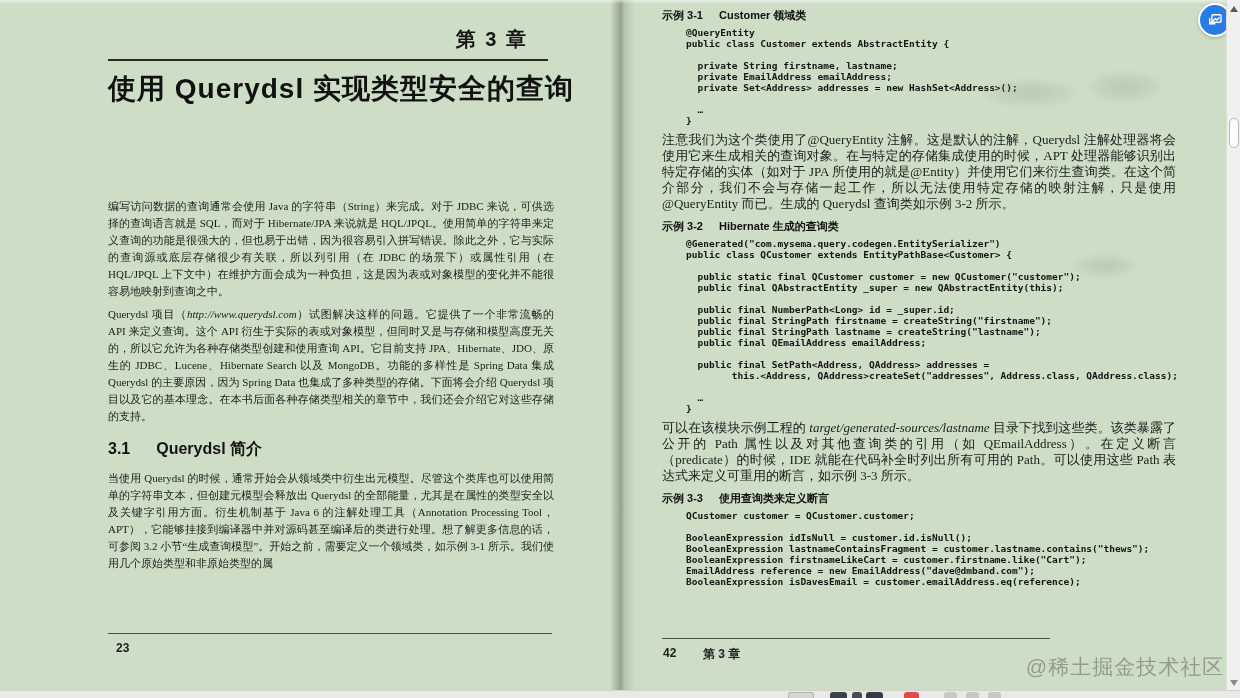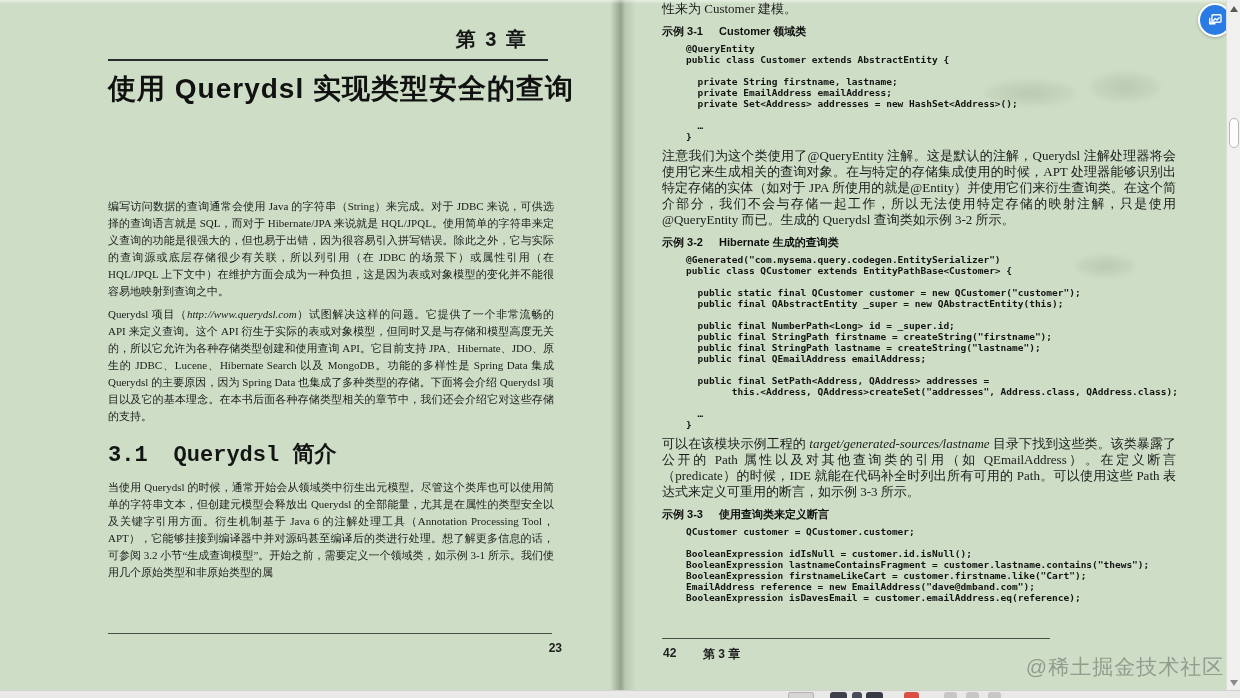--- a/index.html
+++ b/index.html
@@ -41,32 +41,32 @@
   .chapter-title {
     position:absolute; top:70px; left:108px; width:446px;
     font-family:"Liberation Sans","DejaVu Sans",sans-serif;
     font-size:28px; font-weight:bold; color:#111; letter-spacing:1px; white-space:nowrap;
   }
   #left-body { position:absolute; top:198px; left:108px; width:446px; color:#1b1b1b; }
   #left-body p { font-size:11px; line-height:17px; text-align:justify; }
   #left-body p + p { margin-top:6px; }
   .section-heading {
     margin-top:14px; margin-bottom:10px;
-    font-family:Liberation Mono, monospace;
-    font-size:22px; font-weight:600; color:#141414;
+    font-family:Liberation Sans, sans-serif;
+    font-size:16px; font-weight:600; color:#141414;
   }
   .section-heading .sec-no { margin-right:26px; }
 
   .footer-rule { position:absolute; height:1px; background:#4a4f48; }
   #left-footer-rule { top:633px; left:108px; width:444px; }
   .page-number {
     position:absolute; font-family:"Liberation Sans","DejaVu Sans",sans-serif;
     font-size:12px; font-weight:bold; color:#202020;
   }
-  #left-page-number { top:641px; left:124px; width:438px; text-align:right; }
+  #left-page-number { top:641px; left:116px; width:438px; text-align:left; }
 
   
   #right-body { position:absolute; top:1px; left:42px; width:514px; color:#1b1b1b; }
   #right-body .para { font-size:13px; line-height:16px; text-align:justify; }
   .example-heading {
     margin-top:7px; margin-bottom:4px;
     font-family:"Liberation Sans","DejaVu Sans",sans-serif;
     font-size:11px; font-weight:bold; color:#101010;
   }
   .example-heading .ex-label { margin-right:16px; }
@@ -146,21 +146,20 @@
       </div>
       <p>当使用 Querydsl 的时候，通常开始会从领域类中衍生出元模型。尽管这个类库也可以使用简单的字符串文本，但创建元模型会释放出 Querydsl 的全部能量，尤其是在属性的类型安全以及关键字引用方面。衍生机制基于 Java 6 的注解处理工具（Annotation Processing Tool，APT），它能够挂接到编译器中并对源码甚至编译后的类进行处理。想了解更多信息的话，可参阅 3.2 小节“生成查询模型”。开始之前，需要定义一个领域类，如示例 3-1 所示。我们使用几个原始类型和非原始类型的属</p>
     </div>
 
     <div class="footer-rule" id="left-footer-rule"></div>
     <div class="page-number" id="left-page-number">23</div>
   </div>
 
   <div class="page" id="right-page">
     <div id="right-body">
-      <p class="para">性来为 Customer 建模。</p>
 
       <div class="example-heading">
         <span class="ex-label">示例 3-1</span><span>Customer 领域类</span>
       </div>
       <div class="code-block"><div class="code-line">@QueryEntity</div><div class="code-line">public class Customer extends AbstractEntity {</div><div class="code-line">&nbsp;</div><div class="code-line">  private String firstname, lastname;</div><div class="code-line">  private EmailAddress emailAddress;</div><div class="code-line">  private Set&lt;Address&gt; addresses = new HashSet&lt;Address&gt;();</div><div class="code-line">&nbsp;</div><div class="code-line">  …</div><div class="code-line">}</div></div>
 
       <p class="para">注意我们为这个类使用了@QueryEntity 注解。这是默认的注解，Querydsl 注解处理器将会使用它来生成相关的查询对象。在与特定的存储集成使用的时候，APT 处理器能够识别出特定存储的实体（如对于 JPA 所使用的就是@Entity）并使用它们来衍生查询类。在这个简介部分，我们不会与存储一起工作，所以无法使用特定存储的映射注解，只是使用@QueryEntity 而已。生成的 Querydsl 查询类如示例 3-2 所示。</p>
 
       <div class="example-heading">
         <span class="ex-label">示例 3-2</span><span>Hibernate 生成的查询类</span>

